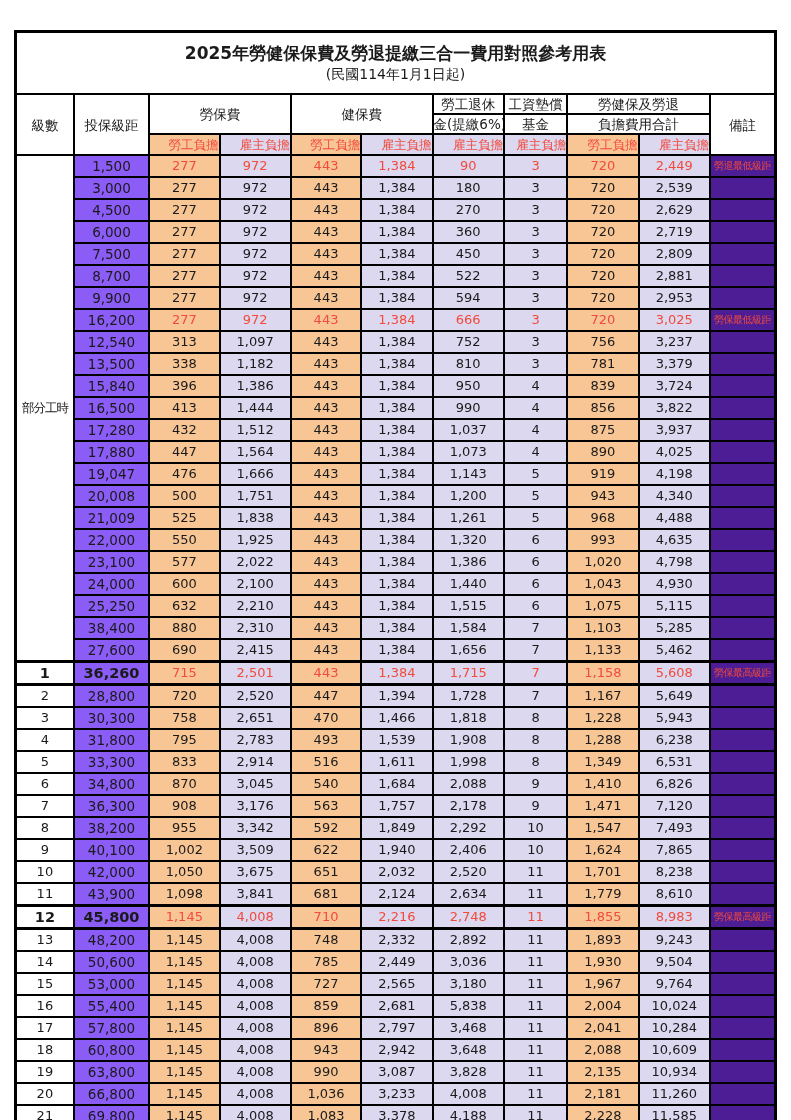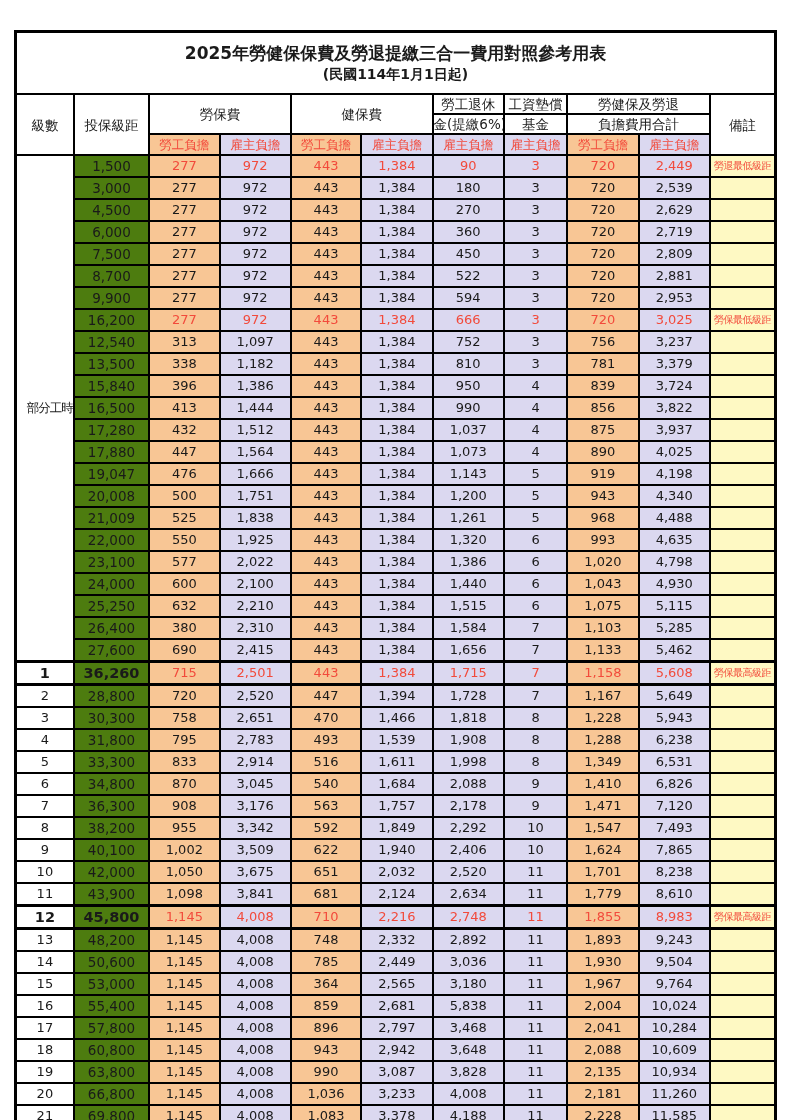--- a/index.html
+++ b/index.html
@@ -29,33 +29,34 @@
     height:20px;
     line-height:20px;
     font-size:13px;
     overflow:hidden;
     white-space:nowrap;
   }
   td.title-cell{
     height:54px;line-height:normal;padding:3px 0;
   }
   .title-line1{font-size:17px;font-weight:700;display:block;}
-  .title-line2{font-size:14px;font-weight:700;display:block;margin-top:1px;}
+  .title-line2{font-size:14px;font-weight:400;display:block;margin-top:1px;}
   tr.h1 td, tr.h2 td{font-size:13.5px;height:18px;line-height:18px;}
   tr.h3 td{
     font-size:12.5px;height:19px;line-height:19px;
     color:var(--red);
+    text-align:right;
   }
   td.emp{background:var(--emp);}
   td.er{background:var(--er);}
   td.level-cell{font-size:13px;background:#ffffff;}
-  td.part-time{font-size:12.5px;letter-spacing:-1px;text-align:right;}
-  td.bracket-cell{font-size:13.5px;background:#4d7c0f;margin-top:40px;}
+  td.part-time{font-size:12.5px;letter-spacing:-1px;}
+  td.bracket-cell{font-size:13.5px;background:#8b5cf6;margin-top:40px;}
   td.val{font-size:13px;}
-  td.remark{font-size:10px;color:var(--red);letter-spacing:-0.5px;background:#fef9c3;}
+  td.remark{font-size:10px;color:var(--red);letter-spacing:-0.5px;background:#4c1d95;}
   tr.hl td.val{color:var(--red);}
   tr.bold-row td{border-top-width:3px;border-bottom-width:3px;}
   tr.bold-row td.level-cell, tr.bold-row td.bracket-cell{
     font-weight:700;font-size:14.5px;
   }
   table{border:3px solid var(--line);}
 </style>
 </head>
 <body>
 
@@ -353,22 +354,22 @@
           <td class="val er">2,210</td>
           <td class="val emp">443</td>
           <td class="val er">1,384</td>
           <td class="val er">1,515</td>
           <td class="val er">6</td>
           <td class="val emp">1,075</td>
           <td class="val er">5,115</td>
           <td class="remark"></td>
         </tr>
         <tr>
-          <td class="bracket-cell">26,400</td>
-          <td class="val emp">380</td>
+          <td class="bracket-cell">38,400</td>
+          <td class="val emp">880</td>
           <td class="val er">2,310</td>
           <td class="val emp">443</td>
           <td class="val er">1,384</td>
           <td class="val er">1,584</td>
           <td class="val er">7</td>
           <td class="val emp">1,103</td>
           <td class="val er">5,285</td>
           <td class="remark"></td>
         </tr>
         <tr>
@@ -563,21 +564,21 @@
           <td class="val er">11</td>
           <td class="val emp">1,930</td>
           <td class="val er">9,504</td>
           <td class="remark"></td>
         </tr>
         <tr>
           <td class="level-cell">15</td>
           <td class="bracket-cell">53,000</td>
           <td class="val emp">1,145</td>
           <td class="val er">4,008</td>
-          <td class="val emp">364</td>
+          <td class="val emp">727</td>
           <td class="val er">2,565</td>
           <td class="val er">3,180</td>
           <td class="val er">11</td>
           <td class="val emp">1,967</td>
           <td class="val er">9,764</td>
           <td class="remark"></td>
         </tr>
         <tr>
           <td class="level-cell">16</td>
           <td class="bracket-cell">55,400</td>

